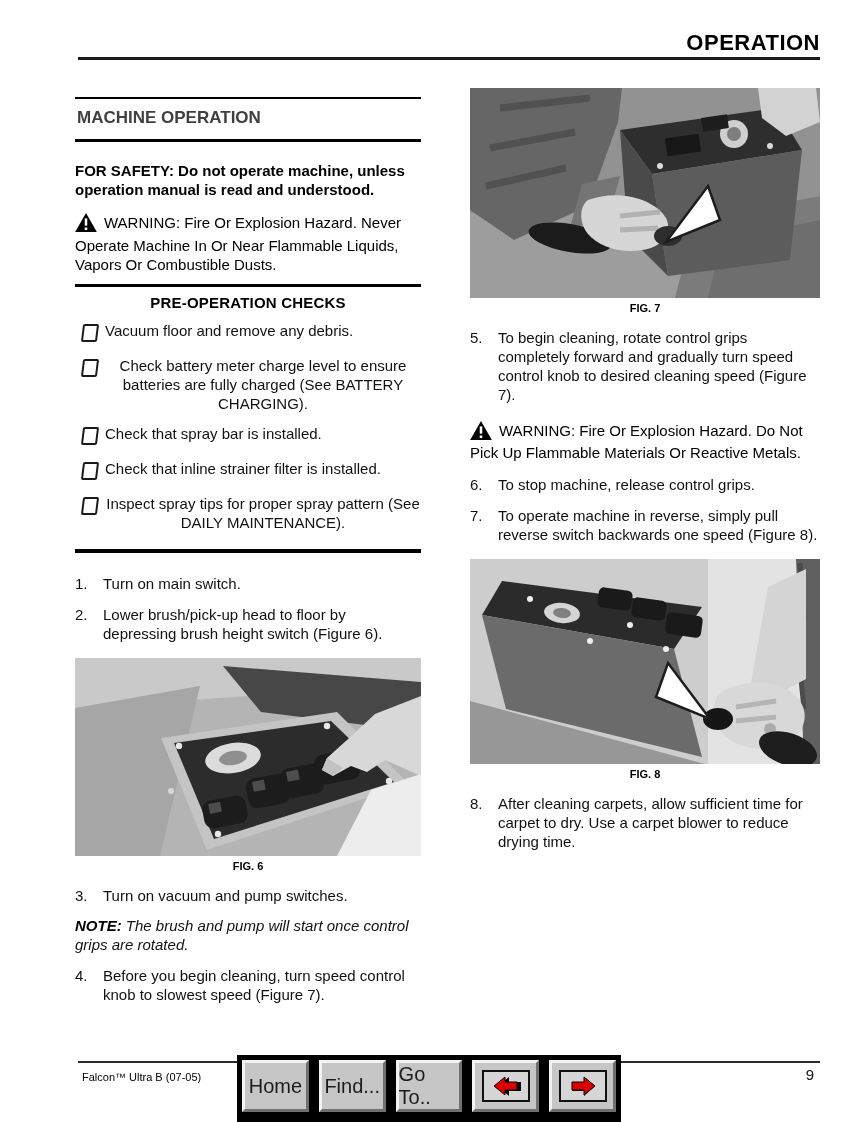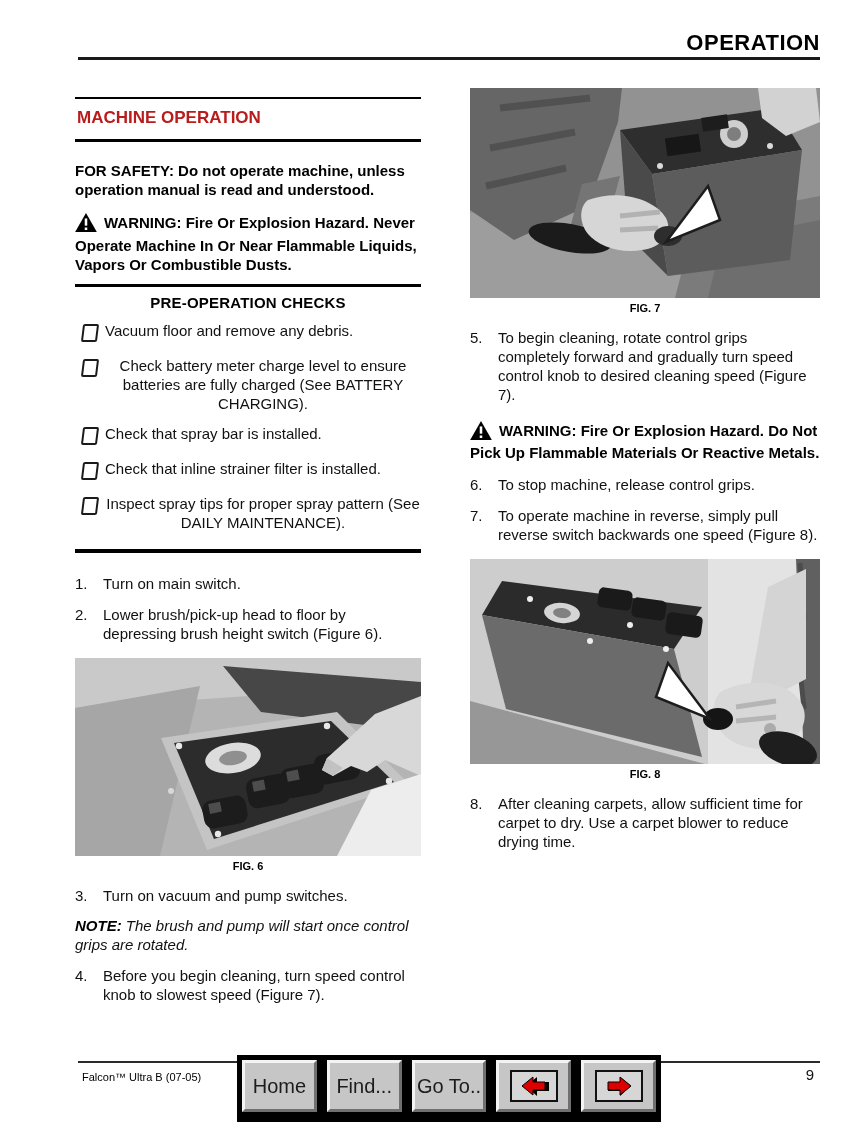--- a/index.html
+++ b/index.html
@@ -6,25 +6,25 @@
   .page{position:relative;width:866px;height:1122px;background:#fff;overflow:hidden;
         font-family:"Liberation Sans",sans-serif;color:#111;}
   
   .hdr-title{position:absolute;top:30px;left:78px;width:742px;text-align:right;
              font-size:22px;font-weight:bold;letter-spacing:.5px;color:#000;}
   .hdr-rule{position:absolute;top:57px;left:78px;width:742px;height:3px;background:#1a1a1a;}
   
   .col-left{position:absolute;left:75px;top:97px;width:346px;}
   .col-right{position:absolute;left:470px;top:88px;width:350px;}
   .title-box{border-top:2px solid #000;border-bottom:3px solid #000;padding:9px 2px 11px;}
-  .title-box h2{margin:0;font-size:17px;font-weight:bold;color:#b91c1c;}
+  .title-box h2{margin:0;font-size:17px;font-weight:bold;color:#404040;}
   p{margin:0;font-size:15px;line-height:1.26;}
   .bold{font-weight:bold;color:#000;}
   .for-safety{margin-top:20px;}
-  .warn{margin-top:13px;font-weight:bold;color:#000;}
+  .warn{margin-top:13px;font-weight:normal;color:#000;}
   .warn-icon{display:inline-block;vertical-align:-4px;margin-right:7px;}
   .checks-box{margin-top:10px;border-top:3px solid #000;border-bottom:4px solid #000;
               padding:7px 0 16px;text-align:center;}
   .checks-box h3{margin:0 0 4px;font-size:15px;font-weight:bold;color:#000;letter-spacing:.2px;}
   .chk-item{display:flex;margin-top:11px;}
   .chk-icon{flex:0 0 30px;padding-top:2px;}
   .chk-sq{display:inline-block;width:12px;height:14px;border:2px solid #1a1a1a;
           border-radius:2px;transform:skewX(-7deg);}
   .chk-text{font-size:15px;line-height:1.26;}
   .steps{margin-top:22px;}
@@ -33,21 +33,21 @@
   .step-text{font-size:15px;line-height:1.26;}
   .sub-para{margin-top:10px;margin-left:28px;}
   .figure{margin-top:14px;width:100%;display:block;}
   .fig-cap{margin-top:4px;text-align:center;font-size:11px;font-weight:bold;color:#000;}
   .note{margin-top:12px;font-style:italic;}
   .note .lbl{font-weight:bold;color:#000;}
   
   .ftr-rule{position:absolute;top:1061px;left:78px;width:742px;height:2px;background:#2a2a2a;}
   .ftr-model{position:absolute;top:1071px;left:82px;font-size:11px;color:#000;}
   .ftr-page{position:absolute;top:1066px;left:700px;width:114px;text-align:right;font-size:15px;}
-  .nav-bar{position:absolute;left:237px;top:1055px;width:424px;height:67px;background:#f97316;
+  .nav-bar{position:absolute;left:237px;top:1055px;width:384px;height:67px;background:#f97316;
            display:flex;}
   .nav-tile{flex:1;background:#000;padding:5px 5px 10px;}
   .btn3d{width:100%;height:52px;box-sizing:border-box;background:#c6c6c6;
          border-top:3px solid #f3f3f3;border-left:3px solid #f3f3f3;
          border-bottom:3px solid #707070;border-right:3px solid #707070;
          display:flex;align-items:center;justify-content:center;
          font-size:20px;color:#1c1c1c;cursor:pointer;}
   .arr-frame{width:44px;height:28px;background:#d6d6d6;border:2px solid #111;
              display:flex;align-items:center;justify-content:center;}
 </style>

